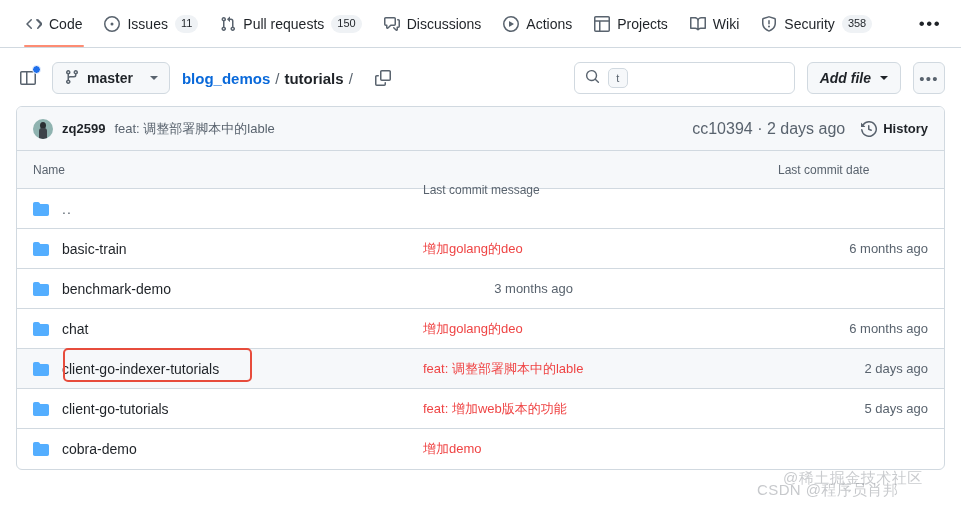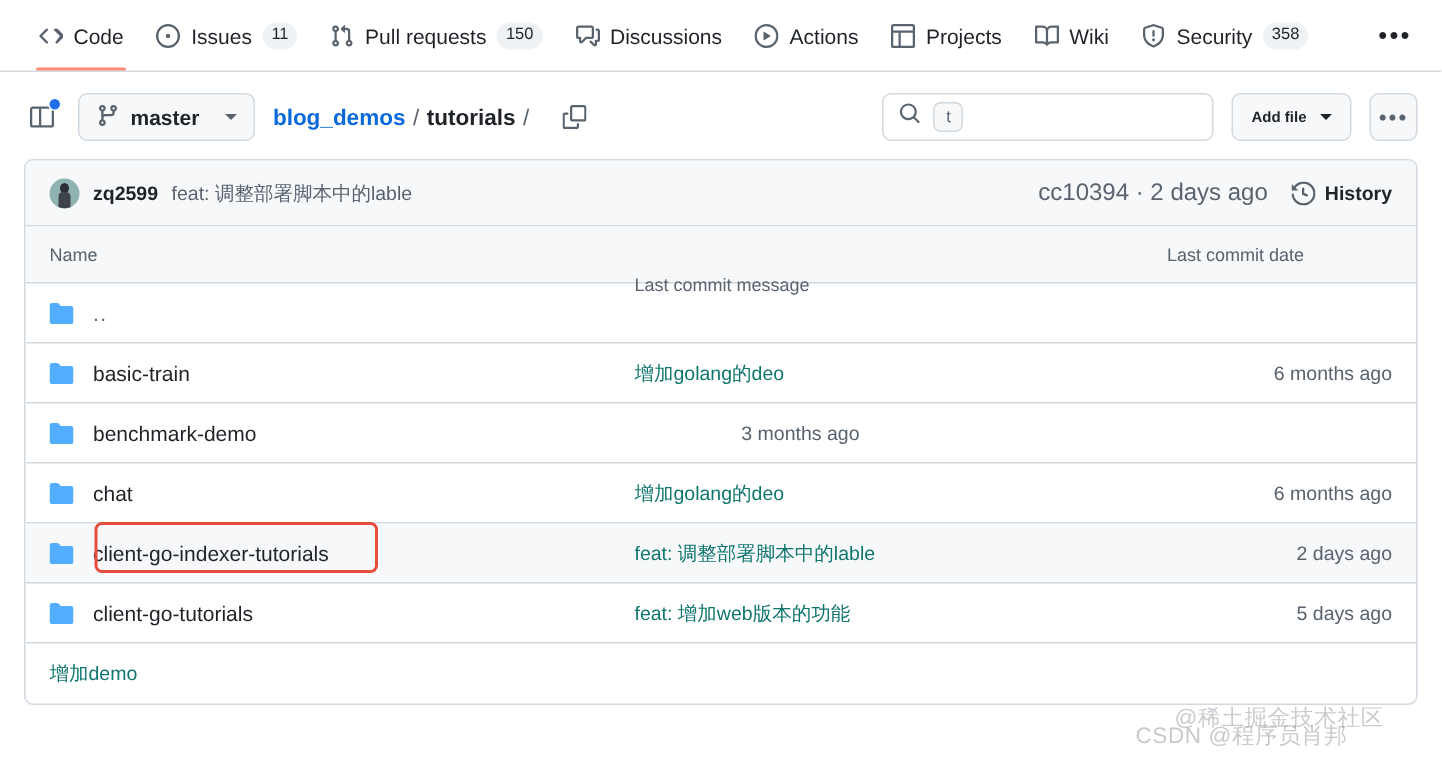--- a/index.html
+++ b/index.html
@@ -178,25 +178,26 @@
   }
   .addfile-btn {
     display: flex;
     align-items: center;
     gap: 9px;
     height: 32px;
     padding: 0 12px;
     border: 1px solid #d1d9e0;
     border-radius: 6px;
     background: #f6f8fa;
-    font-size: 10px;
+    font-size: 14px;
     font-weight: 600;
     color: #1f2328;
     cursor: pointer;
     flex: none;
+    font-style: italic;
   }
   .addfile-btn .caret {
     width: 0; height: 0;
     border-left: 4px solid transparent;
     border-right: 4px solid transparent;
     border-top: 4px solid #1f2328;
   }
   .kebab-btn {
     width: 32px; height: 32px;
     display: flex; align-items: center; justify-content: center;
@@ -321,21 +322,21 @@
     align-items: center;
     gap: 13px;
     position: relative;
   }
   .folder-ico { color: #54aeff; display: inline-flex; flex: none; }
   .fname { color: #1f2328; }
   .fname.dots { color: #59636e; letter-spacing: 1px; }
   .fmsg {
     flex: 1 1 auto;
     font-size: 13px;
-    color: #0f766e;
+    color: #ef4444;
     white-space: nowrap;
     overflow: hidden;
     text-overflow: ellipsis;
   }
   .fdate {
     width: 150px;
     flex: none;
     text-align: right;
     font-size: 13px;
     color: #59636e;
@@ -604,19 +605,27 @@
             <path d="M1.75 1A1.75 1.75 0 0 0 0 2.75v10.5C0 14.216.784 15 1.75 15h12.5A1.75 1.75 0 0 0 16 13.25v-8.5A1.75 1.75 0 0 0 14.25 3H7.5a.25.25 0 0 1-.2-.1l-.9-1.2C6.07 1.26 5.55 1 5 1H1.75Z"></path>
           </svg>
       </span>
       <span class="fname">client-go-tutorials</span>
     </div>
     <div class="fmsg">feat: 增加web版本的功能</div>
     <div class="fdate">5 days ago</div>
   </div>
 
   <div class="frow">
+    <div class="namecell">
+      <span class="folder-ico">
+        <svg width="16" height="16" viewBox="0 0 16 16" fill="currentColor">
+            <path d="M1.75 1A1.75 1.75 0 0 0 0 2.75v10.5C0 14.216.784 15 1.75 15h12.5A1.75 1.75 0 0 0 16 13.25v-8.5A1.75 1.75 0 0 0 14.25 3H7.5a.25.25 0 0 1-.2-.1l-.9-1.2C6.07 1.26 5.55 1 5 1H1.75Z"></path>
+          </svg>
+      </span>
+      <span class="fname">cobra-demo</span>
+    </div>
     <div class="fmsg">增加demo</div>
     <div class="fdate"></div>
   </div>
 </div>
 
 <div class="wm wm-a">@稀土掘金技术社区</div>
 <div class="wm wm-b">CSDN @程序员肖邦</div>
 
 </body></html>

